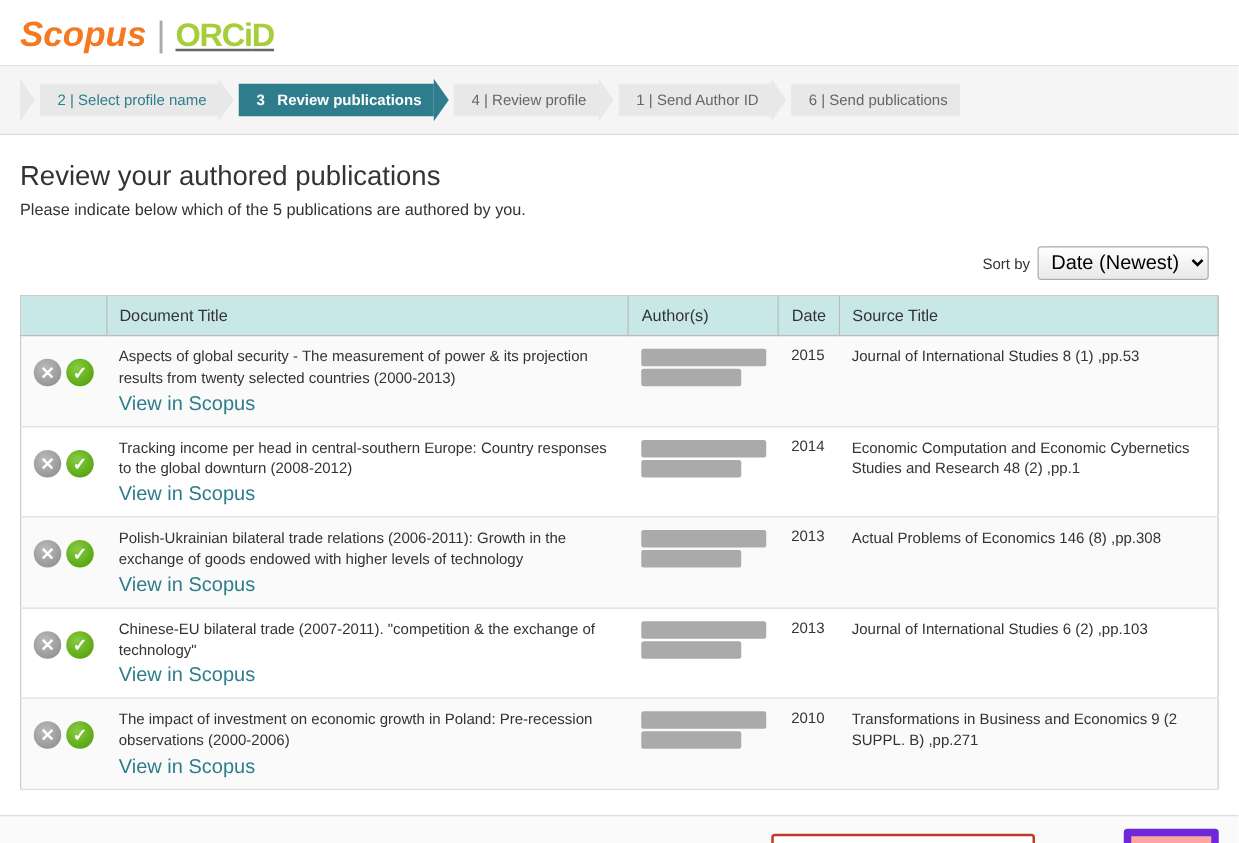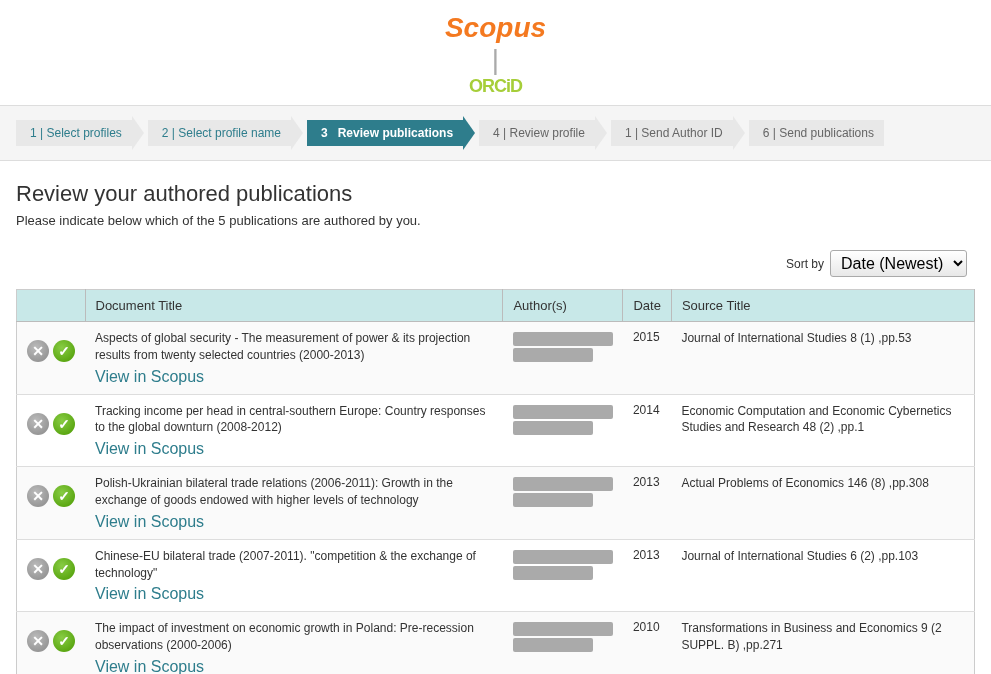--- a/index.html
+++ b/index.html
@@ -1,23 +1,23 @@
 <!DOCTYPE html>
 <html><head>
   <meta charset="utf-8">
   <style>
     * { box-sizing: border-box; margin: 0; padding: 0; }
     body { font-family: Arial, sans-serif; font-size: 13px; background: #fff; color: #333; width: 991px; }
 
     
     .header { padding: 12px 16px 8px; border-bottom: 1px solid #ddd; }
-    .logo { display: flex; align-items: center; gap: 0; flex-direction: column; }
+    .logo { display: flex; align-items: center; gap: 0; }
     .logo-scopus { font-size: 28px; font-weight: bold; color: #f47920; font-style: italic; }
     .logo-divider { color: #aaa; font-size: 28px; margin: 0 8px; font-weight: 100; }
-    .logo-orcid { font-size: 18px; font-weight: bold; color: #666; letter-spacing: -1px; }
+    .logo-orcid { font-size: 26px; font-weight: bold; color: #666; letter-spacing: -1px; text-decoration: underline; }
     .logo-orcid span { color: #a6ce39; }
 
     
     .steps { display: flex; align-items: center; padding: 10px 16px; background: #f5f5f5; border-bottom: 1px solid #ddd; gap: 0; }
     .step { display: flex; align-items: center; font-size: 12px; }
     .step-label { padding: 6px 10px 6px 14px; background: #e8e8e8; color: #666; white-space: nowrap; position: relative; }
     .step-label.active { background: #2e7d8c; color: #fff; font-weight: bold; }
     .step-label a { color: #2e7d8c; text-decoration: none; }
     .step-arrow { width: 0; height: 0; border-top: 17px solid transparent; border-bottom: 17px solid transparent; border-left: 12px solid #e8e8e8; }
     .step-arrow.active { border-left-color: #2e7d8c; }
@@ -71,21 +71,20 @@
     <span class="logo-scopus">Scopus</span>
     <span class="logo-divider">|</span>
     <span class="logo-orcid">
       <span>ORC</span><span style="color:#a6ce39">i</span><span>D</span>
     </span>
   </div>
 </div>
 
 <div class="steps">
   <div class="step">
-    <div class="step-label"><a href="#">1 | Select profiles</a></div>
     <div class="step-arrow"></div>
     <div class="step-spacer"></div>
   </div>
   <div class="step">
     <div class="step-label"><a href="#">2 | Select profile name</a></div>
     <div class="step-arrow"></div>
     <div class="step-spacer"></div>
   </div>
   <div class="step">
     <div class="step-label active">3&nbsp;&nbsp; Review publications</div>

